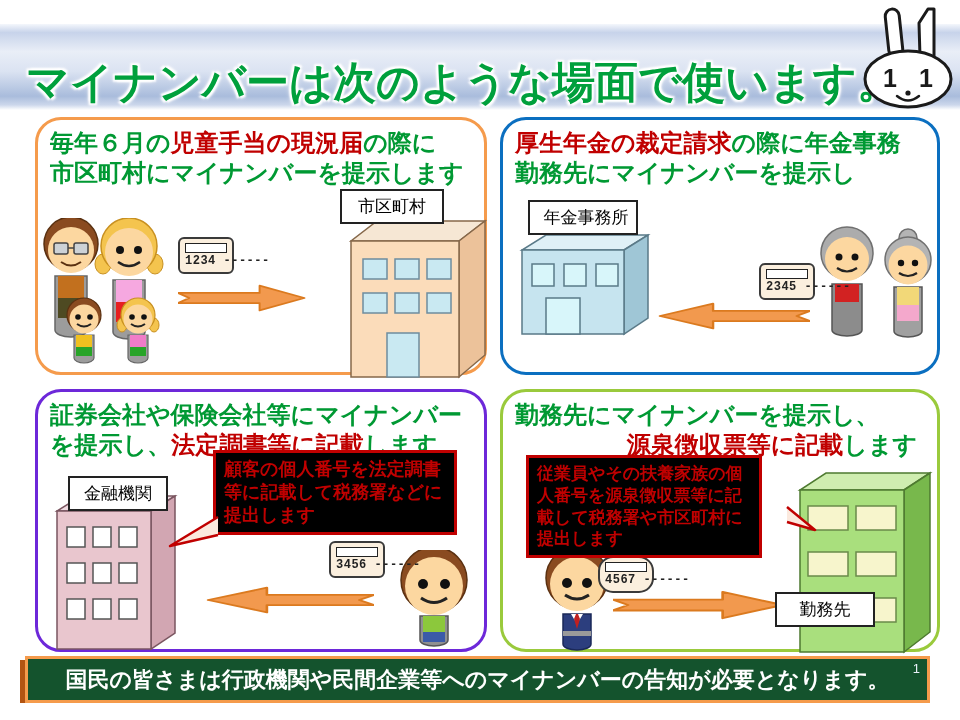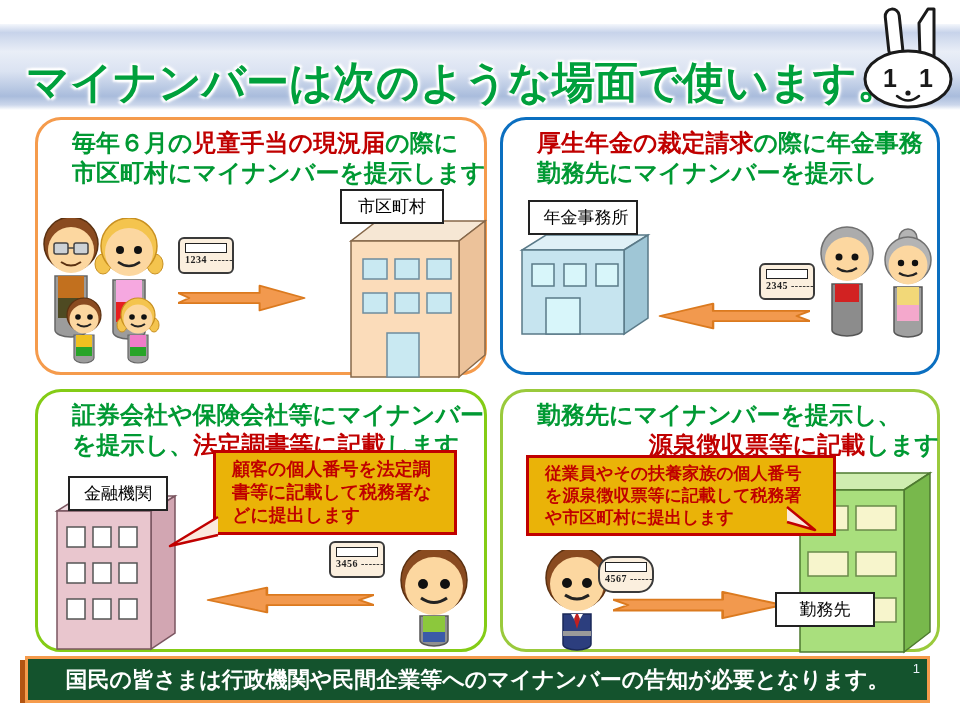--- a/index.html
+++ b/index.html
@@ -11,46 +11,46 @@
     background:linear-gradient(180deg,#f4f7fc 0%,#c7d3ea 10%,#e9eef7 32%,#dbe3f2 55%,#a9bcdc 84%,#ccd7eb 94%,#ffffff 100%);}
   .slide-title{position:absolute;left:26px;top:30px;font-size:43px;font-weight:bold;letter-spacing:0;
     color:#00A03C;white-space:nowrap;
     text-shadow:-2px -2px 2px #fff,2px -2px 2px #fff,-2px 2px 2px #fff,2px 2px 2px #fff,0 0 6px #fff;}
   .mascot{position:absolute;left:860px;top:3px;z-index:4;}
 
   
   .panel{position:absolute;background:#fff;border-radius:26px;box-sizing:border-box;}
   .panel-tl{left:35px;top:117px;width:452px;height:258px;border:3px solid #F59B4C;}
   .panel-tr{left:500px;top:117px;width:440px;height:258px;border:3px solid #0B6FC0;}
-  .panel-bl{left:35px;top:389px;width:452px;height:263px;border:3px solid #84cc16;}
+  .panel-bl{left:35px;top:389px;width:452px;height:263px;border:3px solid #6d28d9;}
   .panel-br{left:500px;top:389px;width:440px;height:263px;border:3px solid #9ACA3C;}
 
   .heading{position:absolute;left:0;top:0;width:100%;box-sizing:border-box;
-    padding:8px 10px 0 12px;font-size:24px;font-weight:bold;line-height:1.23;letter-spacing:0;margin-left:22px;}
+    padding:8px 10px 0 12px;font-size:24px;font-weight:bold;line-height:1.23;letter-spacing:0;}
   .g{color:#009933;} .r{color:#C00000;}
   .hl2-right{text-align:right;padding-right:10px;}
 
   .abs{position:absolute;}
 
   
   .blabel{position:absolute;background:#fff;border:2px solid #222;color:#000;
     font-size:17px;font-weight:normal;text-align:center;padding:4px 2px;box-sizing:border-box;z-index:3;}
 
   
   .card{position:absolute;width:56px;height:37px;background:#FBEFDE;border:2px solid #3A3A3A;
     border-radius:6px;box-sizing:border-box;z-index:3;}
   .card-strip{width:40px;height:8px;background:#fff;border:1.5px solid #222;margin:4px 0 1px 5px;}
-  .card-num{font-size:10px;font-weight:bold;color:#222;padding-left:5px;letter-spacing:.5px;
-    font-family:Liberation Serif, serif;white-space:nowrap;}
-
-  
-  .bubble{position:absolute;background:#eab308;border:3px solid #C00000;color:#C00000;
-    font-weight:bold;line-height:1.28;padding:5px 16px;box-sizing:border-box;z-index:5;}
+  .card-num{font-size:12px;font-weight:bold;color:#222;padding-left:5px;letter-spacing:.5px;
+    font-family:Liberation Mono, monospace;white-space:nowrap;}
+
+  
+  .bubble{position:absolute;background:#000000;border:3px solid #C00000;color:#C00000;
+    font-weight:bold;line-height:1.28;padding:5px 8px;box-sizing:border-box;z-index:5;}
   .bubble-bl{width:244px;font-size:18px;}
-  .bubble-br{width:310px;font-size:17px;}
+  .bubble-br{width:236px;font-size:17px;}
   .tail{position:absolute;z-index:6;}
 
   
   .footer-banner{position:absolute;left:25px;top:656px;width:905px;height:47px;box-sizing:border-box;
     background:#14532d;border:3px solid #F59B4C;z-index:2;}
   .footer-tab{position:absolute;left:20px;top:660px;width:7px;height:43px;background:#B35412;z-index:1;}
   .footer-text{position:absolute;left:0;top:0;width:100%;height:100%;display:flex;
     align-items:center;justify-content:center;color:#fff;font-size:22px;font-weight:bold;white-space:nowrap;}
   .pgnum{position:absolute;right:7px;top:2px;color:#e8f0f8;font-size:13px;}
 </style>

